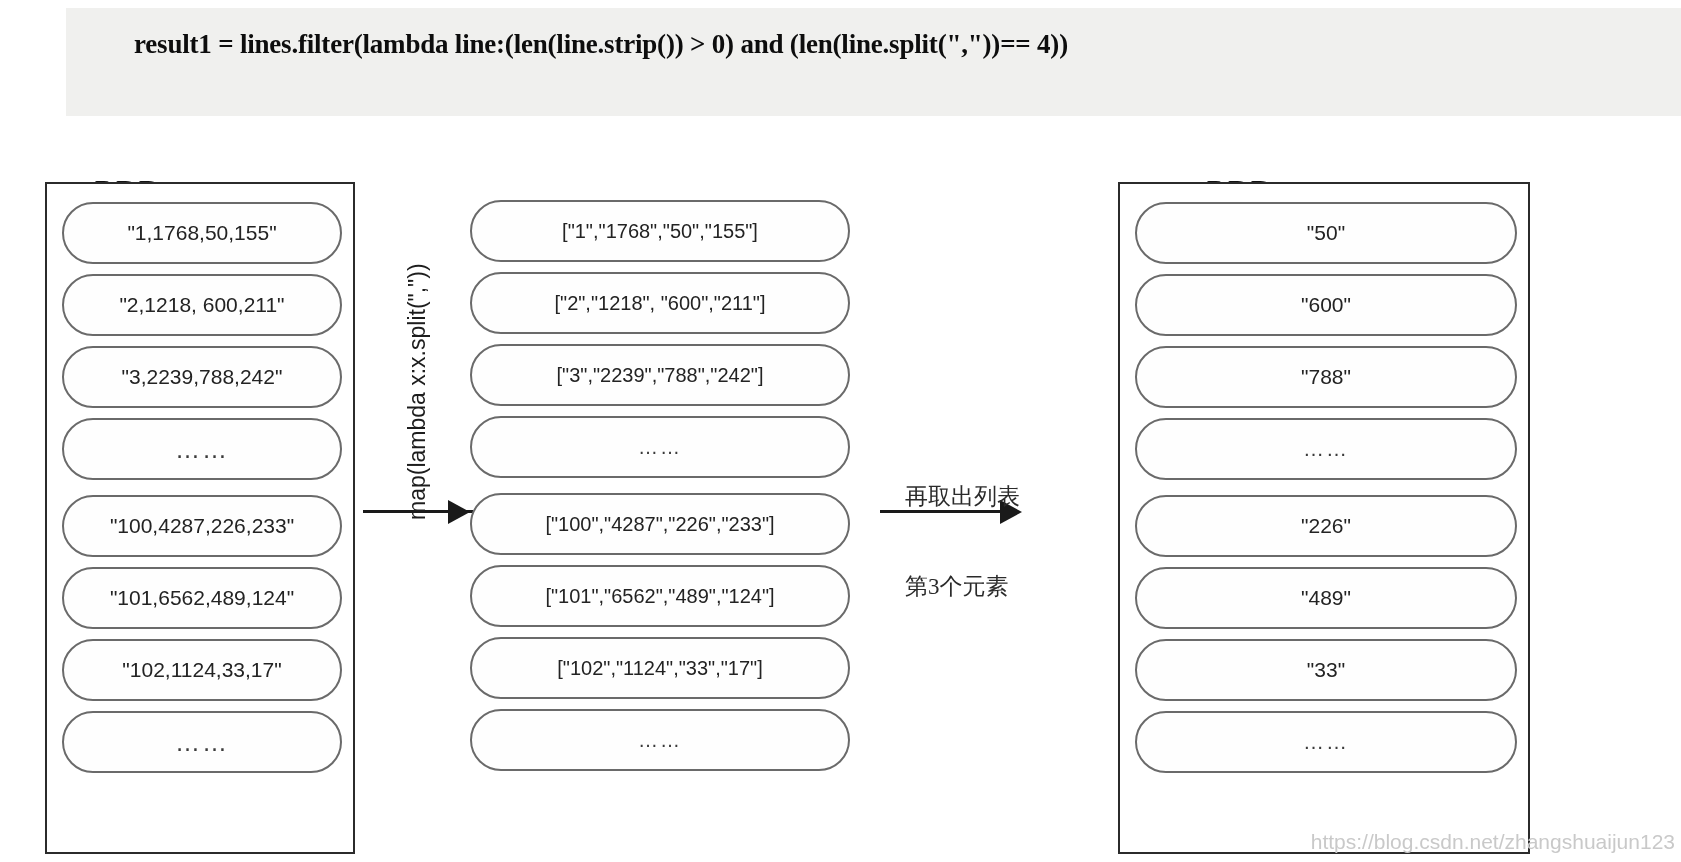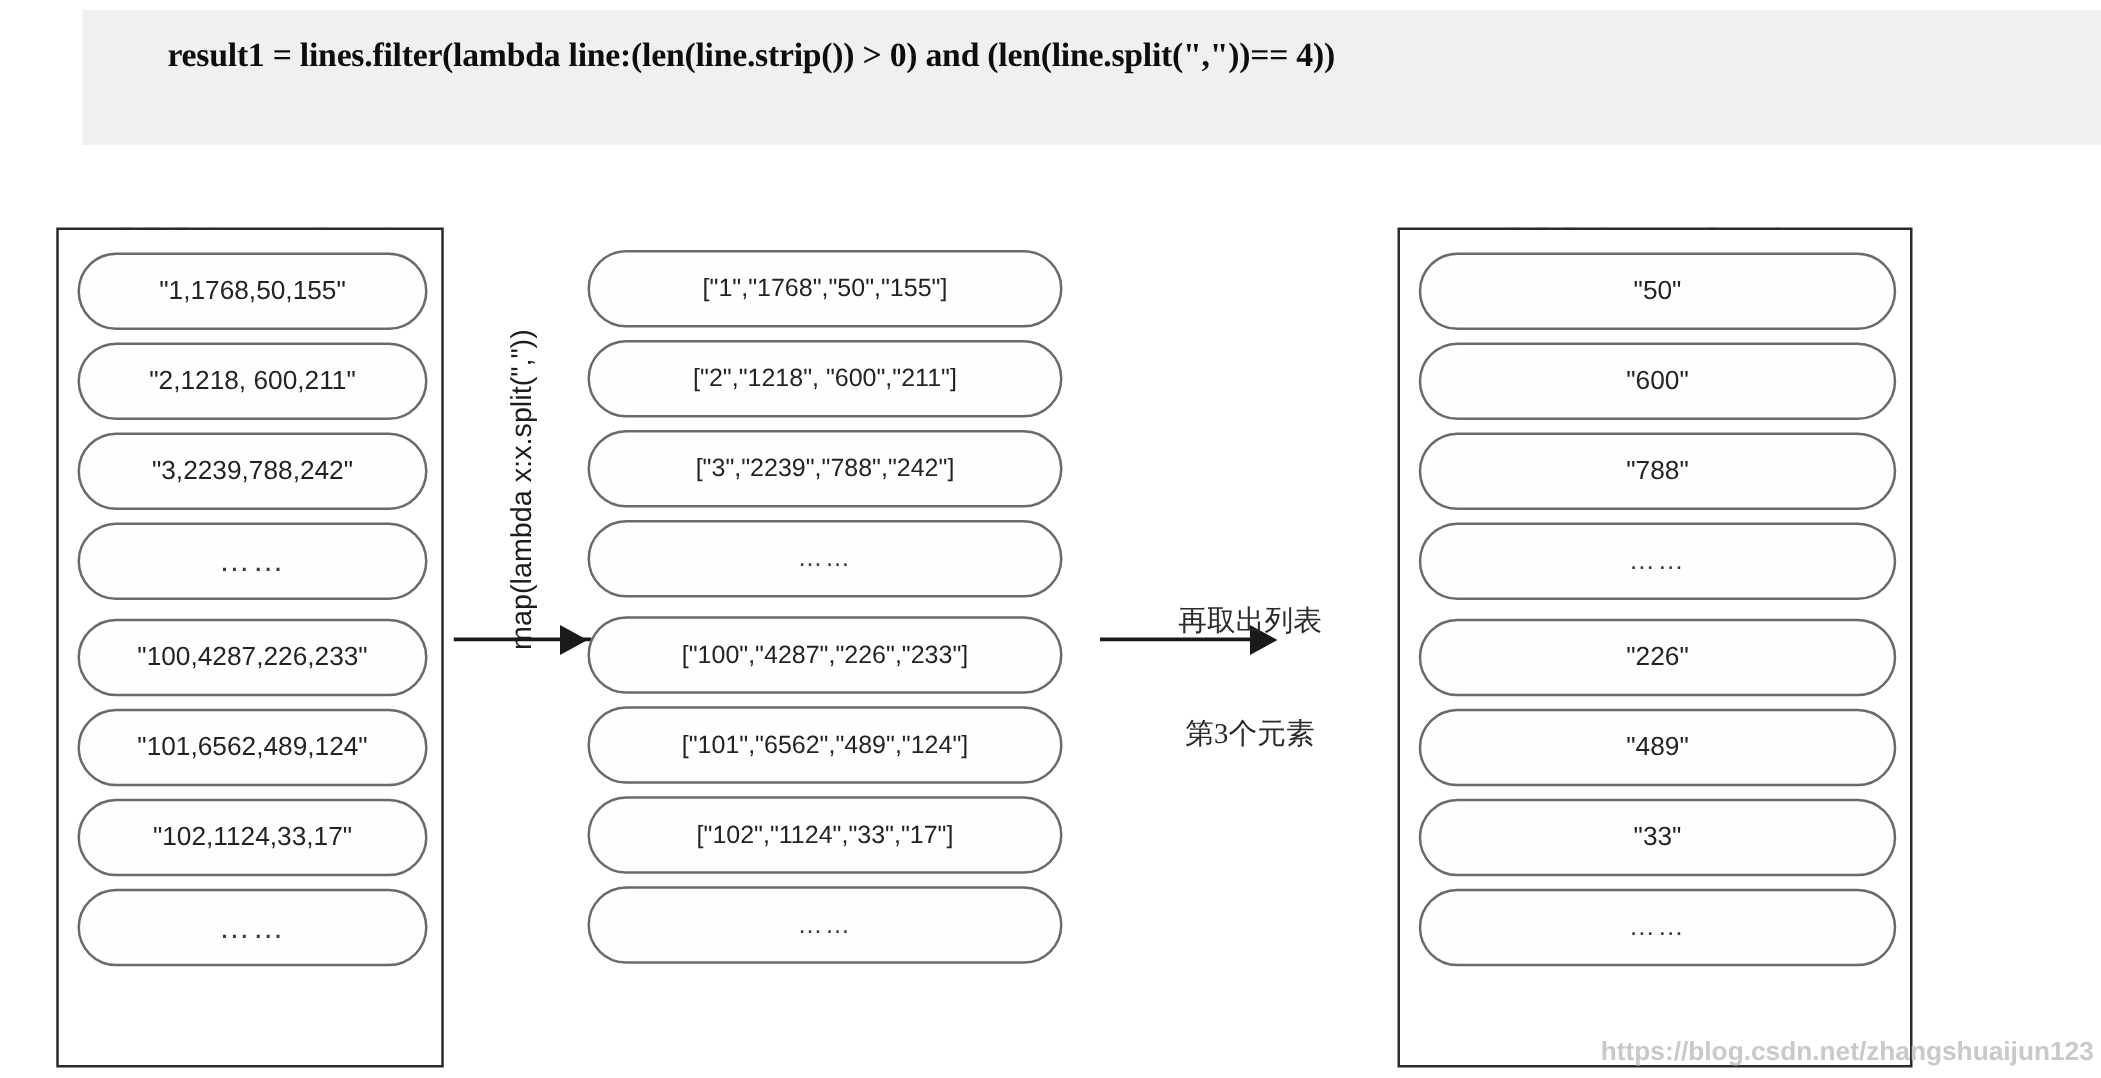--- a/index.html
+++ b/index.html
@@ -109,36 +109,35 @@
     color: #1d1d1d;
     white-space: nowrap;
   }
 
   
   .cn-label {
     position: absolute;
     font-family: "Liberation Serif", serif;
     font-size: 23px;
     color: #2a2a2a;
-    text-align: center;
+    text-align: left;
     line-height: 30px;
     white-space: pre;
   }
 
   
   .watermark {
     position: absolute;
     right: 6px;
     bottom: 8px;
     font-family: "Liberation Sans", sans-serif;
     font-size: 21px;
     color: #c9c9c9;
     white-space: pre;
     pointer-events: none;
-    font-weight: bold;
   }
 </style>
 </head>
 <body>
 
 <div class="code-banner">
   <div class="code-line">result1 = lines.filter(lambda line:(len(line.strip()) &gt; 0) and (len(line.split(","))== 4))</div>
 </div>
 
 <div class="col-title" style="left:78px; top:138px;">

